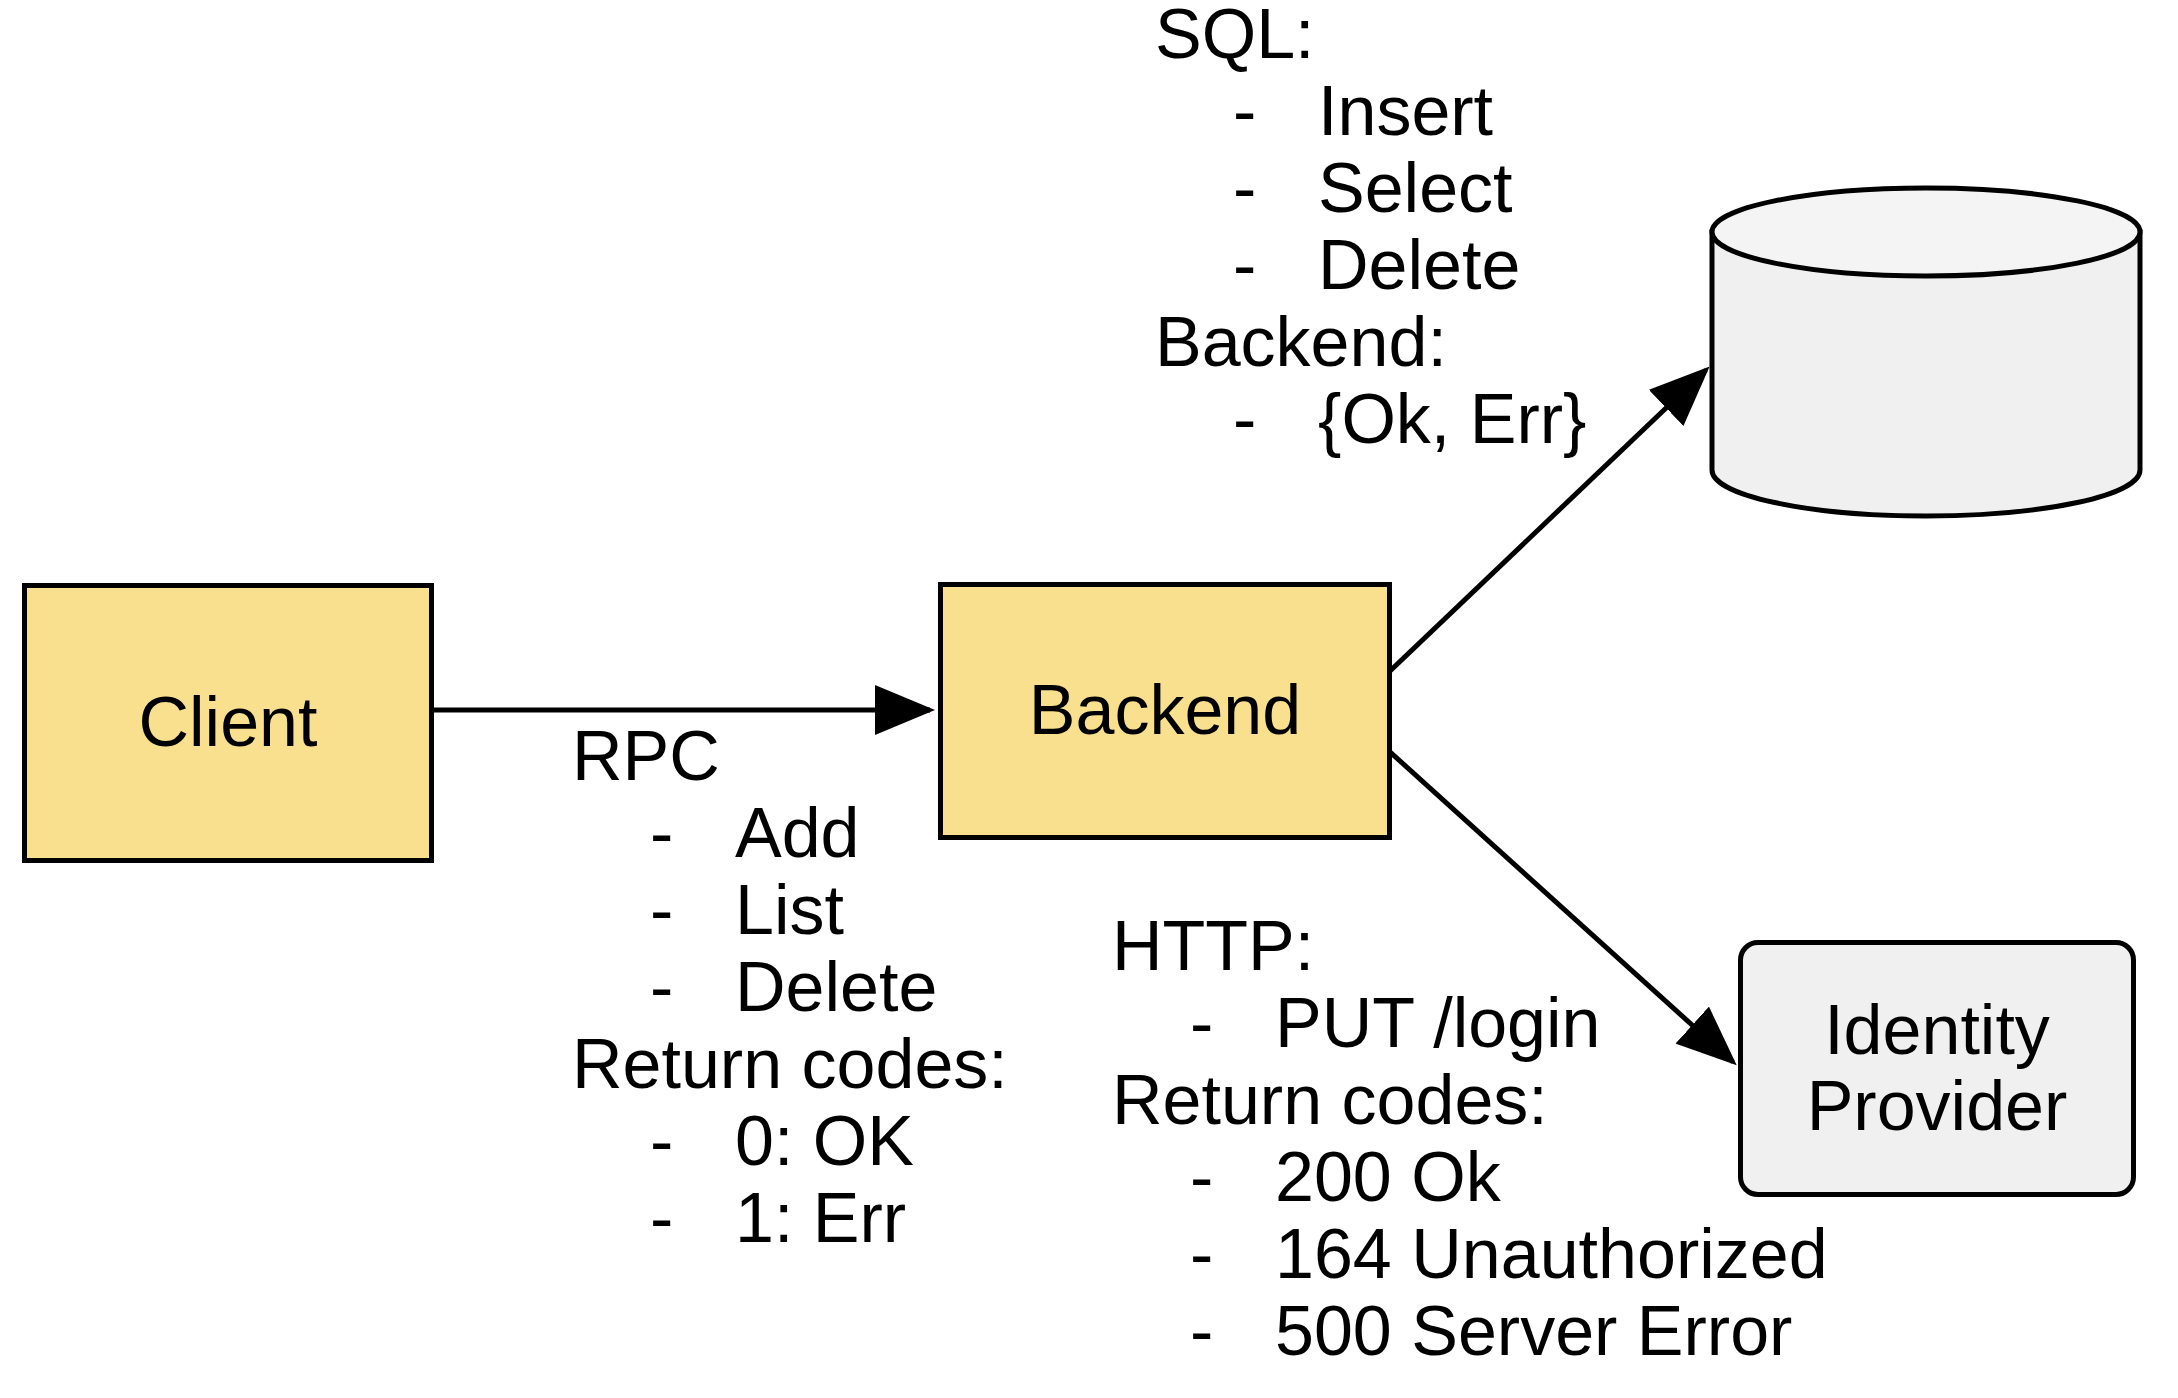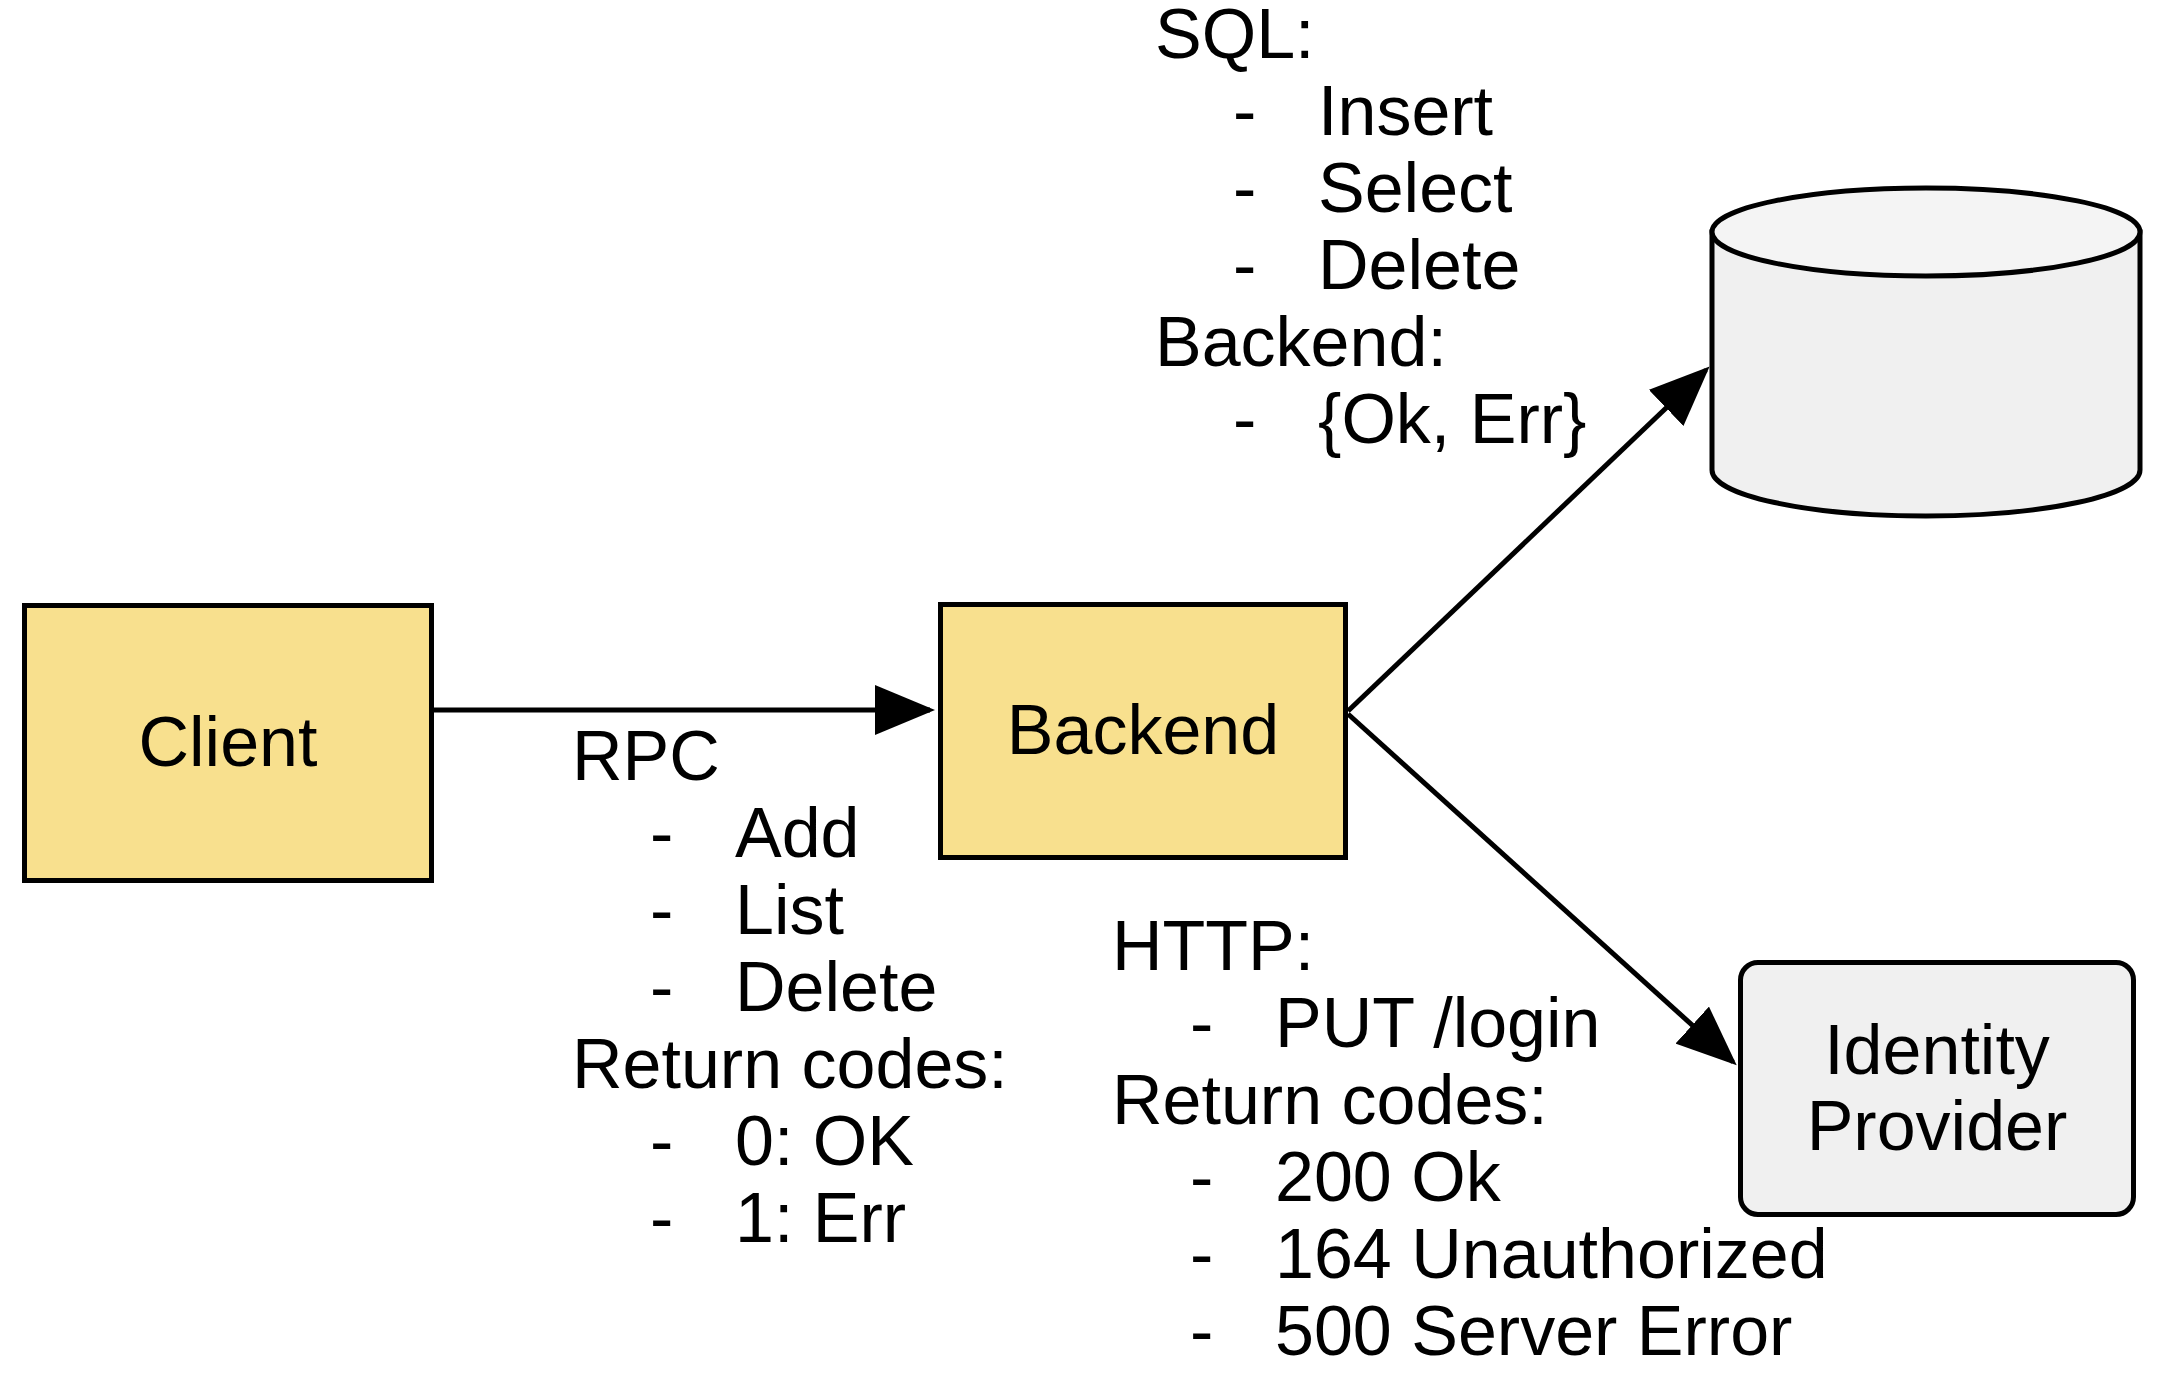--- a/index.html
+++ b/index.html
@@ -25,39 +25,38 @@
     height: 1398px;
   }
   .node-box {
     position: absolute;
     box-sizing: border-box;
     border: 5px solid #000000;
     display: flex;
     align-items: center;
     justify-content: center;
     text-align: center;
-    margin-top: 20px;
   }
   .node-label {
     font-size: 70px;
     line-height: 1.08;
     color: #000000;
     font-family: "Liberation Sans", sans-serif;
     white-space: pre-line;
   }
   #client-box {
     left: 22px;
     top: 583px;
     width: 412px;
     height: 280px;
   }
   #backend-box {
     left: 938px;
     top: 582px;
-    width: 410px;
+    width: 454px;
     height: 258px;
   }
   #idp-box {
     left: 1738px;
     top: 940px;
     width: 398px;
     height: 257px;
   }
   .db-label {
     position: absolute;

